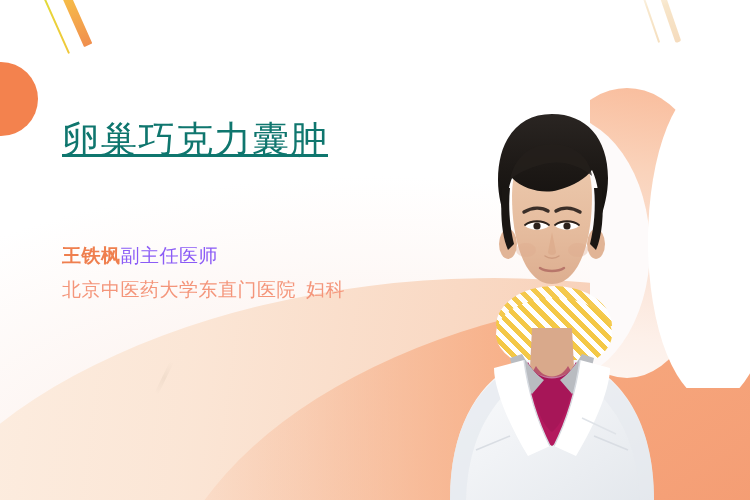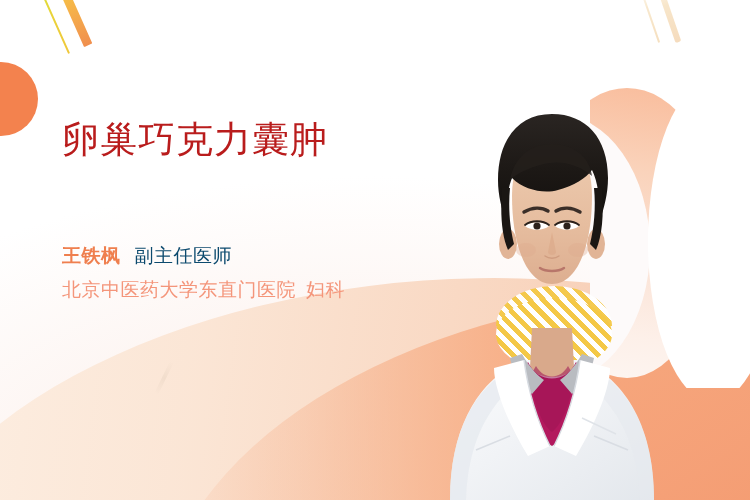--- a/index.html
+++ b/index.html
@@ -239,40 +239,40 @@
   .text-block {
     position: absolute;
     left: 62px;
     top: 118px;
     width: 370px;
   }
   .headline {
     font-size: 37px;
     line-height: 1.18;
     font-weight: 400;
-    color: #b91c1c;
+    color: #0f766e;
     letter-spacing: 1px;
     white-space: nowrap;
+    text-decoration: underline;
   }
   .byline {
     margin-top: 84px;
     font-size: 19px;
     line-height: 1.0;
     white-space: nowrap;
   }
   .doctor-name {
     font-weight: 700;
     color: #ef7f4e;
     letter-spacing: 0.5px;
     margin-top: 8px;
   }
   .doctor-title {
-    color: #0c4a6e;
+    color: #8b5cf6;
     letter-spacing: 0.5px;
-    margin-left: 14px;
   }
   .affiliation {
     margin-top: 15px;
     font-size: 19px;
     line-height: 1.0;
     color: #f4957a;
     letter-spacing: 0.5px;
     white-space: nowrap;
   }
   .department {

